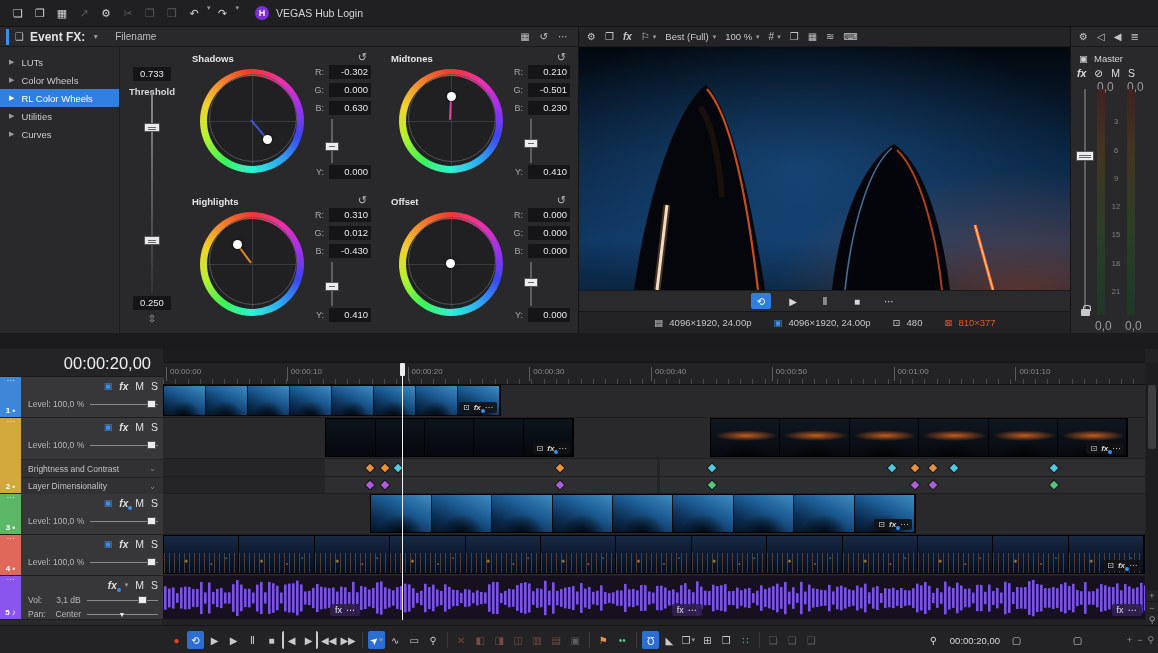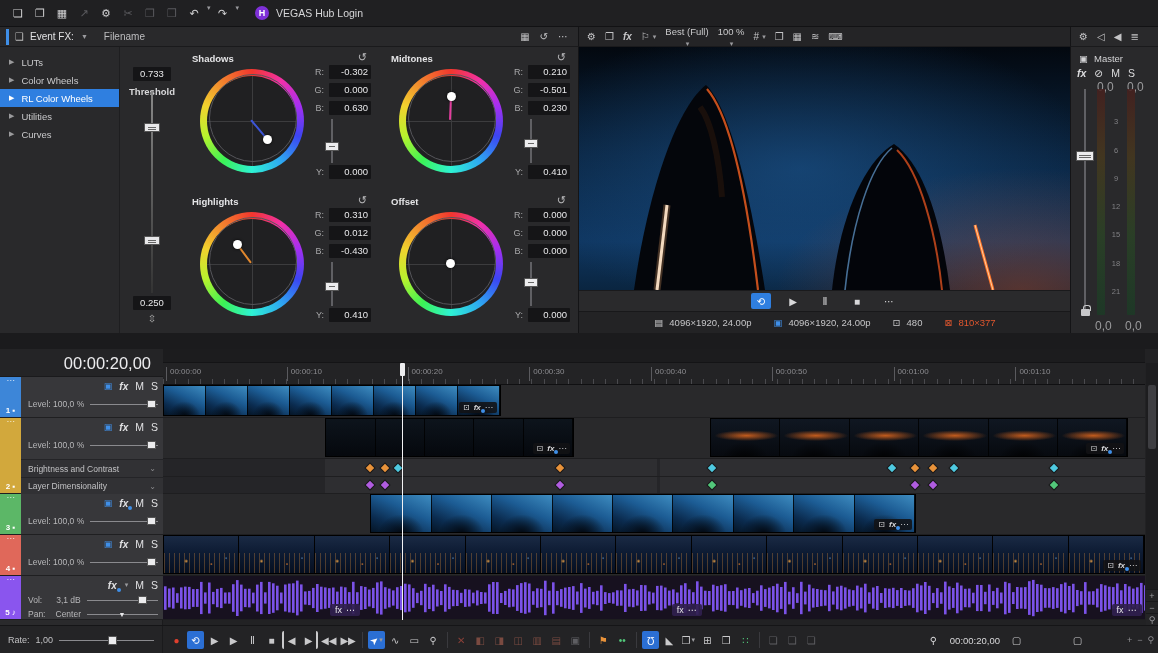--- a/index.html
+++ b/index.html
@@ -17,27 +17,27 @@
   .caret{font-size:7px;color:#9a9a9e;margin-left:1px;}
   .hub{display:flex;align-items:center;gap:7px;margin-left:14px;}
   .hubicon{width:14px;height:14px;border-radius:50%;background:#7e30d8;color:#fff;font-size:9px;font-weight:bold;
            display:inline-flex;align-items:center;justify-content:center;}
   .hublabel{color:#d6d6d8;font-size:10.5px;}
   
   .fxheader{left:0;top:27px;width:578px;height:20px;background:#29292b;border-bottom:1px solid #1a1a1c;
             display:flex;align-items:center;gap:6px;padding-left:6px;}
   .fxaccent{width:3px;height:16px;background:#3f8fe8;}
   .fxwinicon{font-size:10px;color:#bbb;}
-  .fxlabel{font-weight:normal;color:#e2e2e4;font-size:10px;}
+  .fxlabel{font-weight:bold;color:#e2e2e4;font-size:12px;}
   .fxfile{color:#bdbdbf;margin-left:10px;}
   .fxright{margin-left:auto;display:flex;gap:10px;padding-right:10px;}
   .prevheader{left:578px;top:27px;width:492px;height:20px;background:#242426;border-bottom:1px solid #1a1a1c;
               border-left:1px solid #141416;display:flex;align-items:center;gap:9px;padding-left:8px;}
   .tbico{font-size:10px;color:#c4c4c6;display:inline-flex;align-items:center;gap:2px;}
-  .tbtext{font-size:9.5px;color:#c9c9cb;display:inline-flex;align-items:center;gap:3px;flex-direction:column;}
+  .tbtext{font-size:9.5px;color:#c9c9cb;display:inline-flex;align-items:center;gap:3px;}
   .mh{left:1070px;top:27px;width:88px;height:20px;background:#29292b;border-left:1px solid #141416;
       border-bottom:1px solid #1a1a1c;display:flex;align-items:center;gap:9px;padding-left:8px;}
   
   .sidebar{left:0;top:47px;width:120px;height:286px;background:#29292b;border-right:1px solid #1e1e20;padding-top:6px;}
   .sbitem{height:18px;display:flex;align-items:center;gap:7px;padding-left:9px;color:#c9c9cb;font-size:9.5px;}
   .sbitem .tri{font-size:7px;color:#9a9a9c;}
   .sbitem.active{background:#2f7fe0;color:#fff;}
   .sbitem.active .tri{color:#fff;}
   .grading{left:120px;top:47px;width:458px;height:286px;background:#29292b;}
   .thcol{position:absolute;left:4px;top:0;width:56px;height:286px;}
@@ -1031,27 +1031,20 @@
           </div><div class="abadge" style="left: 96.6%;">
             <span class="fxi">fx</span>
             <span>⋯</span>
           </div></div>
         <div class="ph-line" style="left: 239.117px;"></div>
         <div class="ph-head" style="left: 239.117px;"></div>
       </div>
   </div>
 
   <div class="abs bottombar">
-    <div class="rate">
-      <span>Rate:</span>
-      <span>1,00</span>
-      <span class="rline">
-          <span class="rhnd"></span>
-        </span>
-    </div>
     <div class="transport" id="transportbar">
         <span class="tpi">
           <span style="color: rgb(224, 64, 46);">●</span>
         </span>
         <span class="tpi active">
           <span>⟲</span>
         </span>
         <span class="tpi">
           <span>▶</span>
         </span>

